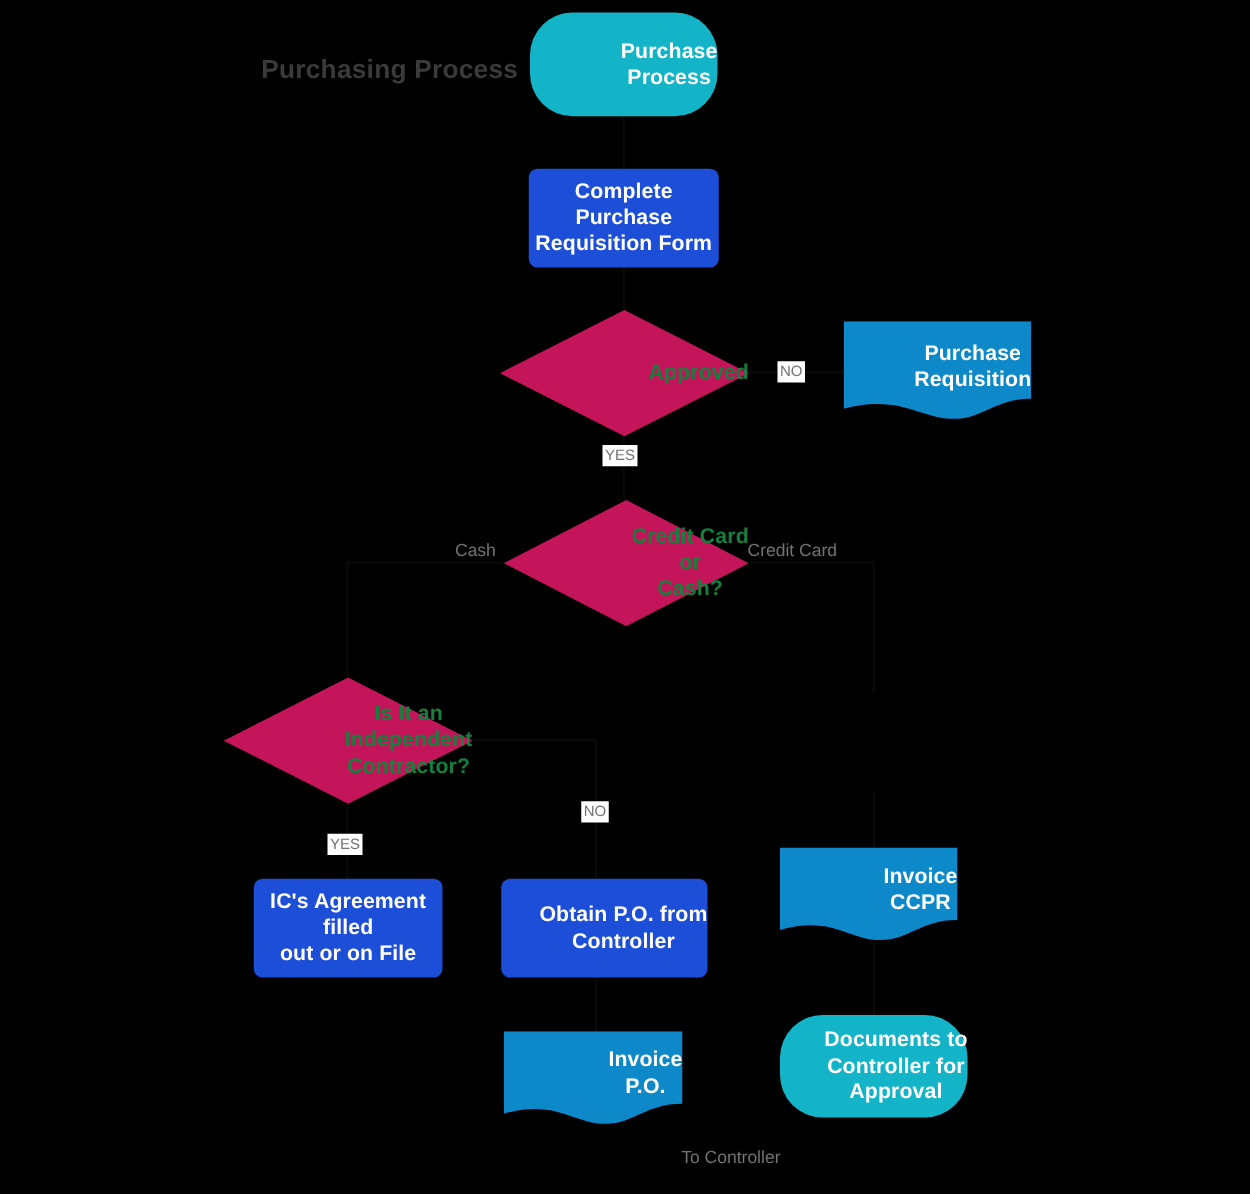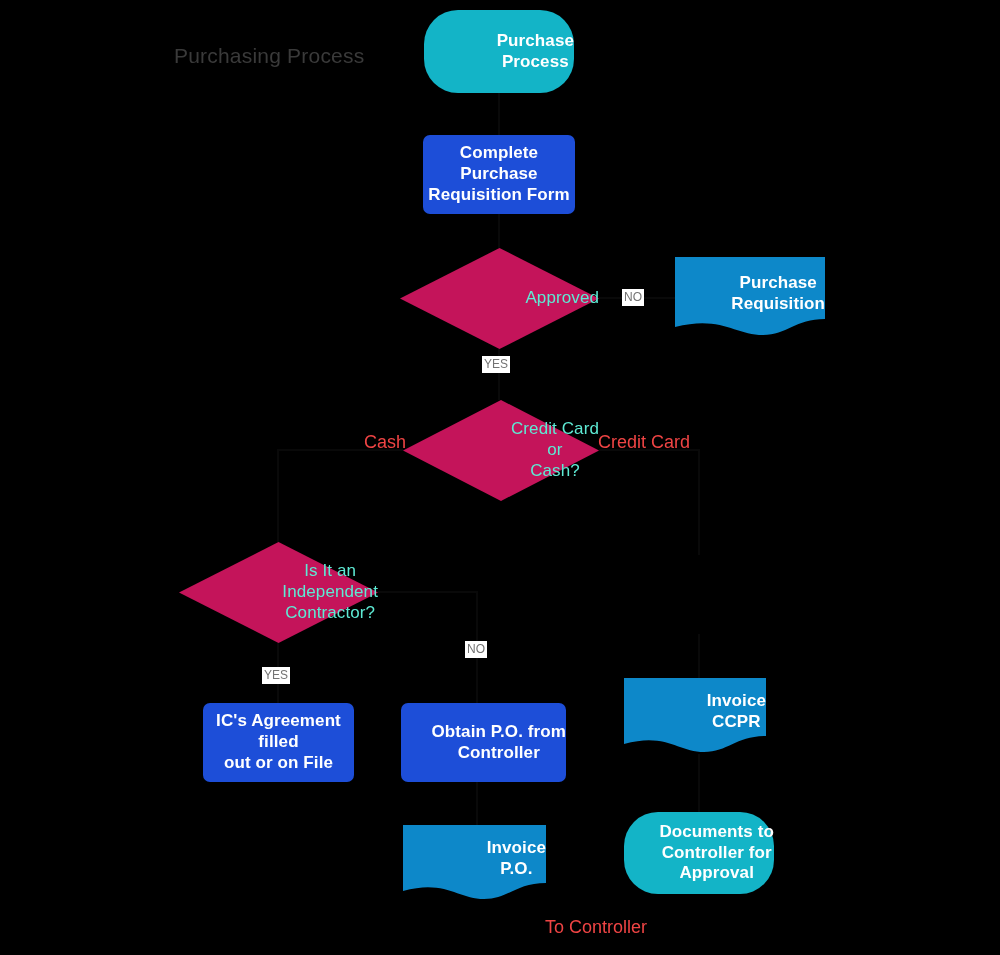--- a/index.html
+++ b/index.html
@@ -47,22 +47,22 @@
   }
   .decision .diamond-svg {
     position: absolute;
     inset: 0;
     width: 100%;
     height: 100%;
   }
   .decision .dec-label {
     position: relative;
     z-index: 2;
-    color: #5eead4;
-    font-weight: normal;
+    color: #15803d;
+    font-weight: bold;
     white-space: pre-line;
   }
   
   .document {
     background: transparent;
   }
   .document .doc-svg {
     position: absolute;
     inset: 0;
     width: 100%;
@@ -73,40 +73,41 @@
     z-index: 2;
     color: #ffffff;
     font-weight: bold;
     white-space: pre-line;
   }
   
   .chart-title {
     position: absolute;
     color: #3A3A3A;
     font-size: 21px;
-    font-weight: normal;
+    font-weight: bold;
     letter-spacing: 0.2px;
     white-space: nowrap;
+    margin-left: 35px;
   }
   
   .edge-label {
     position: absolute;
     background: #ffffff;
     color: #737373;
     font-size: 12px;
     font-weight: normal;
     padding: 0 2px;
     line-height: 17px;
     white-space: nowrap;
   }
   
   .plain-label {
     position: absolute;
-    color: #ef4444;
-    font-size: 18px;
+    color: #737373;
+    font-size: 14px;
     font-weight: normal;
     white-space: nowrap;
   }
   
   .connectors {
     position: absolute;
     inset: 0;
     width: 1000px;
     height: 955px;
     pointer-events: none;

